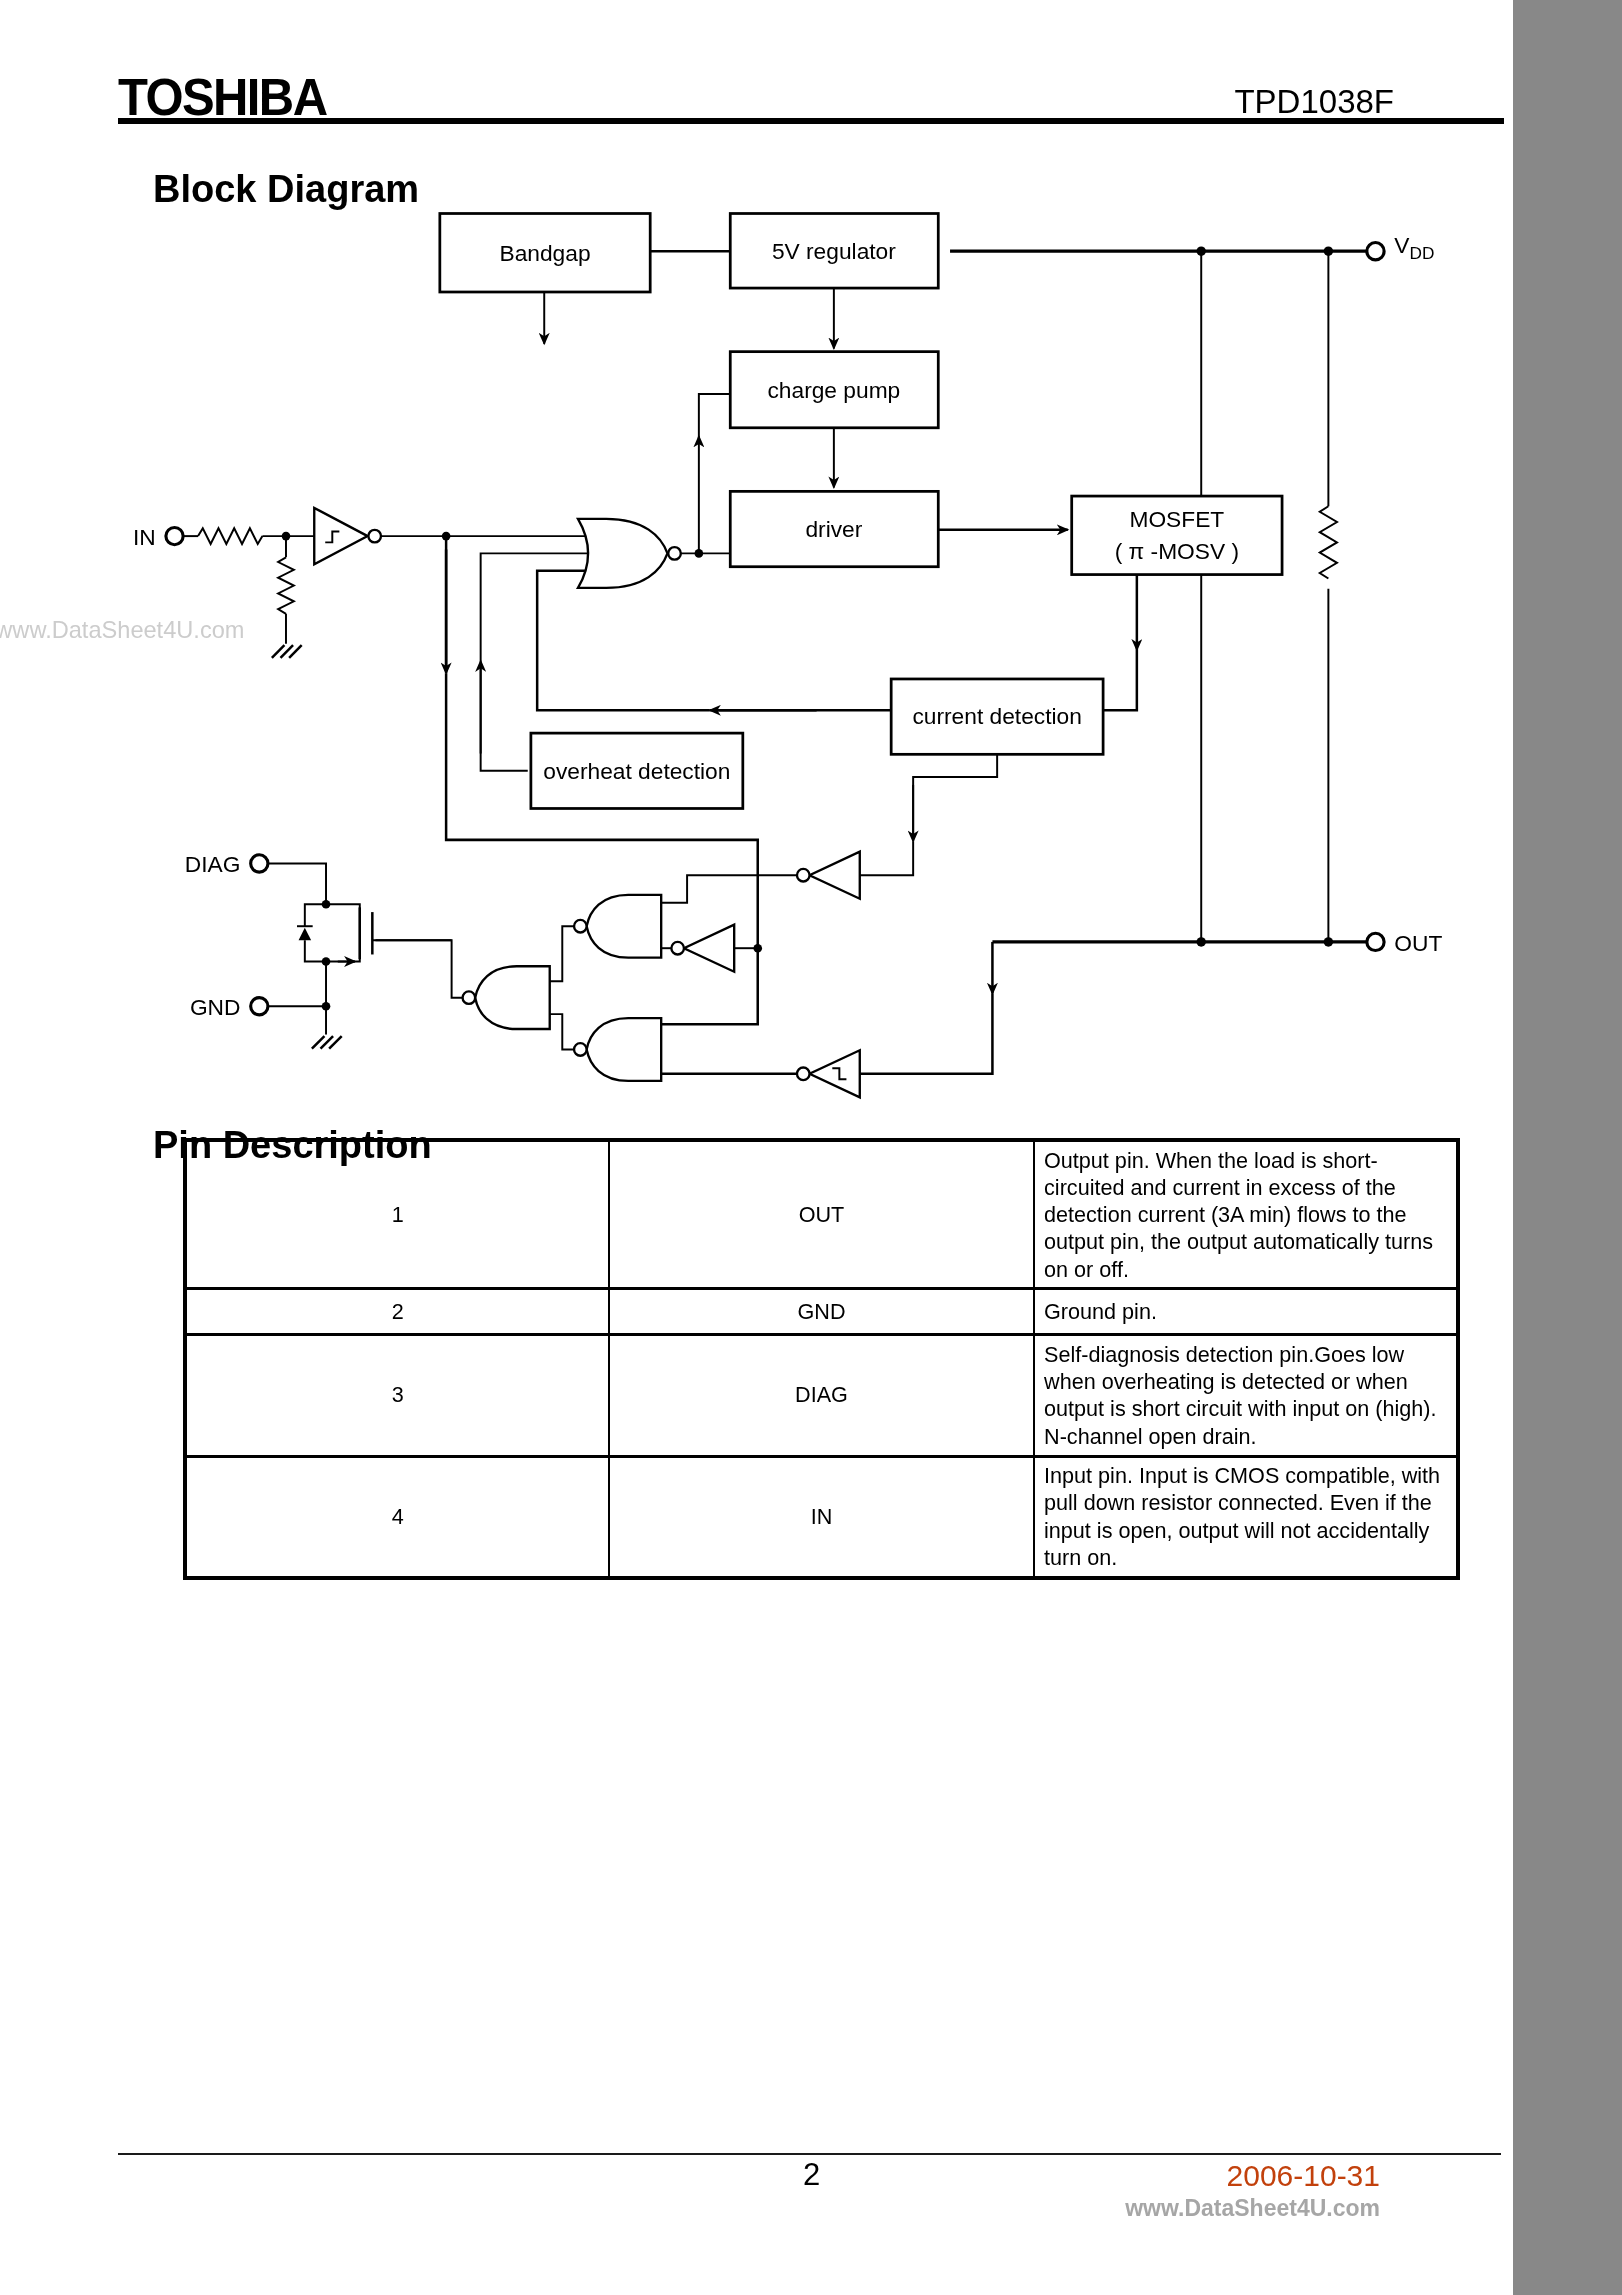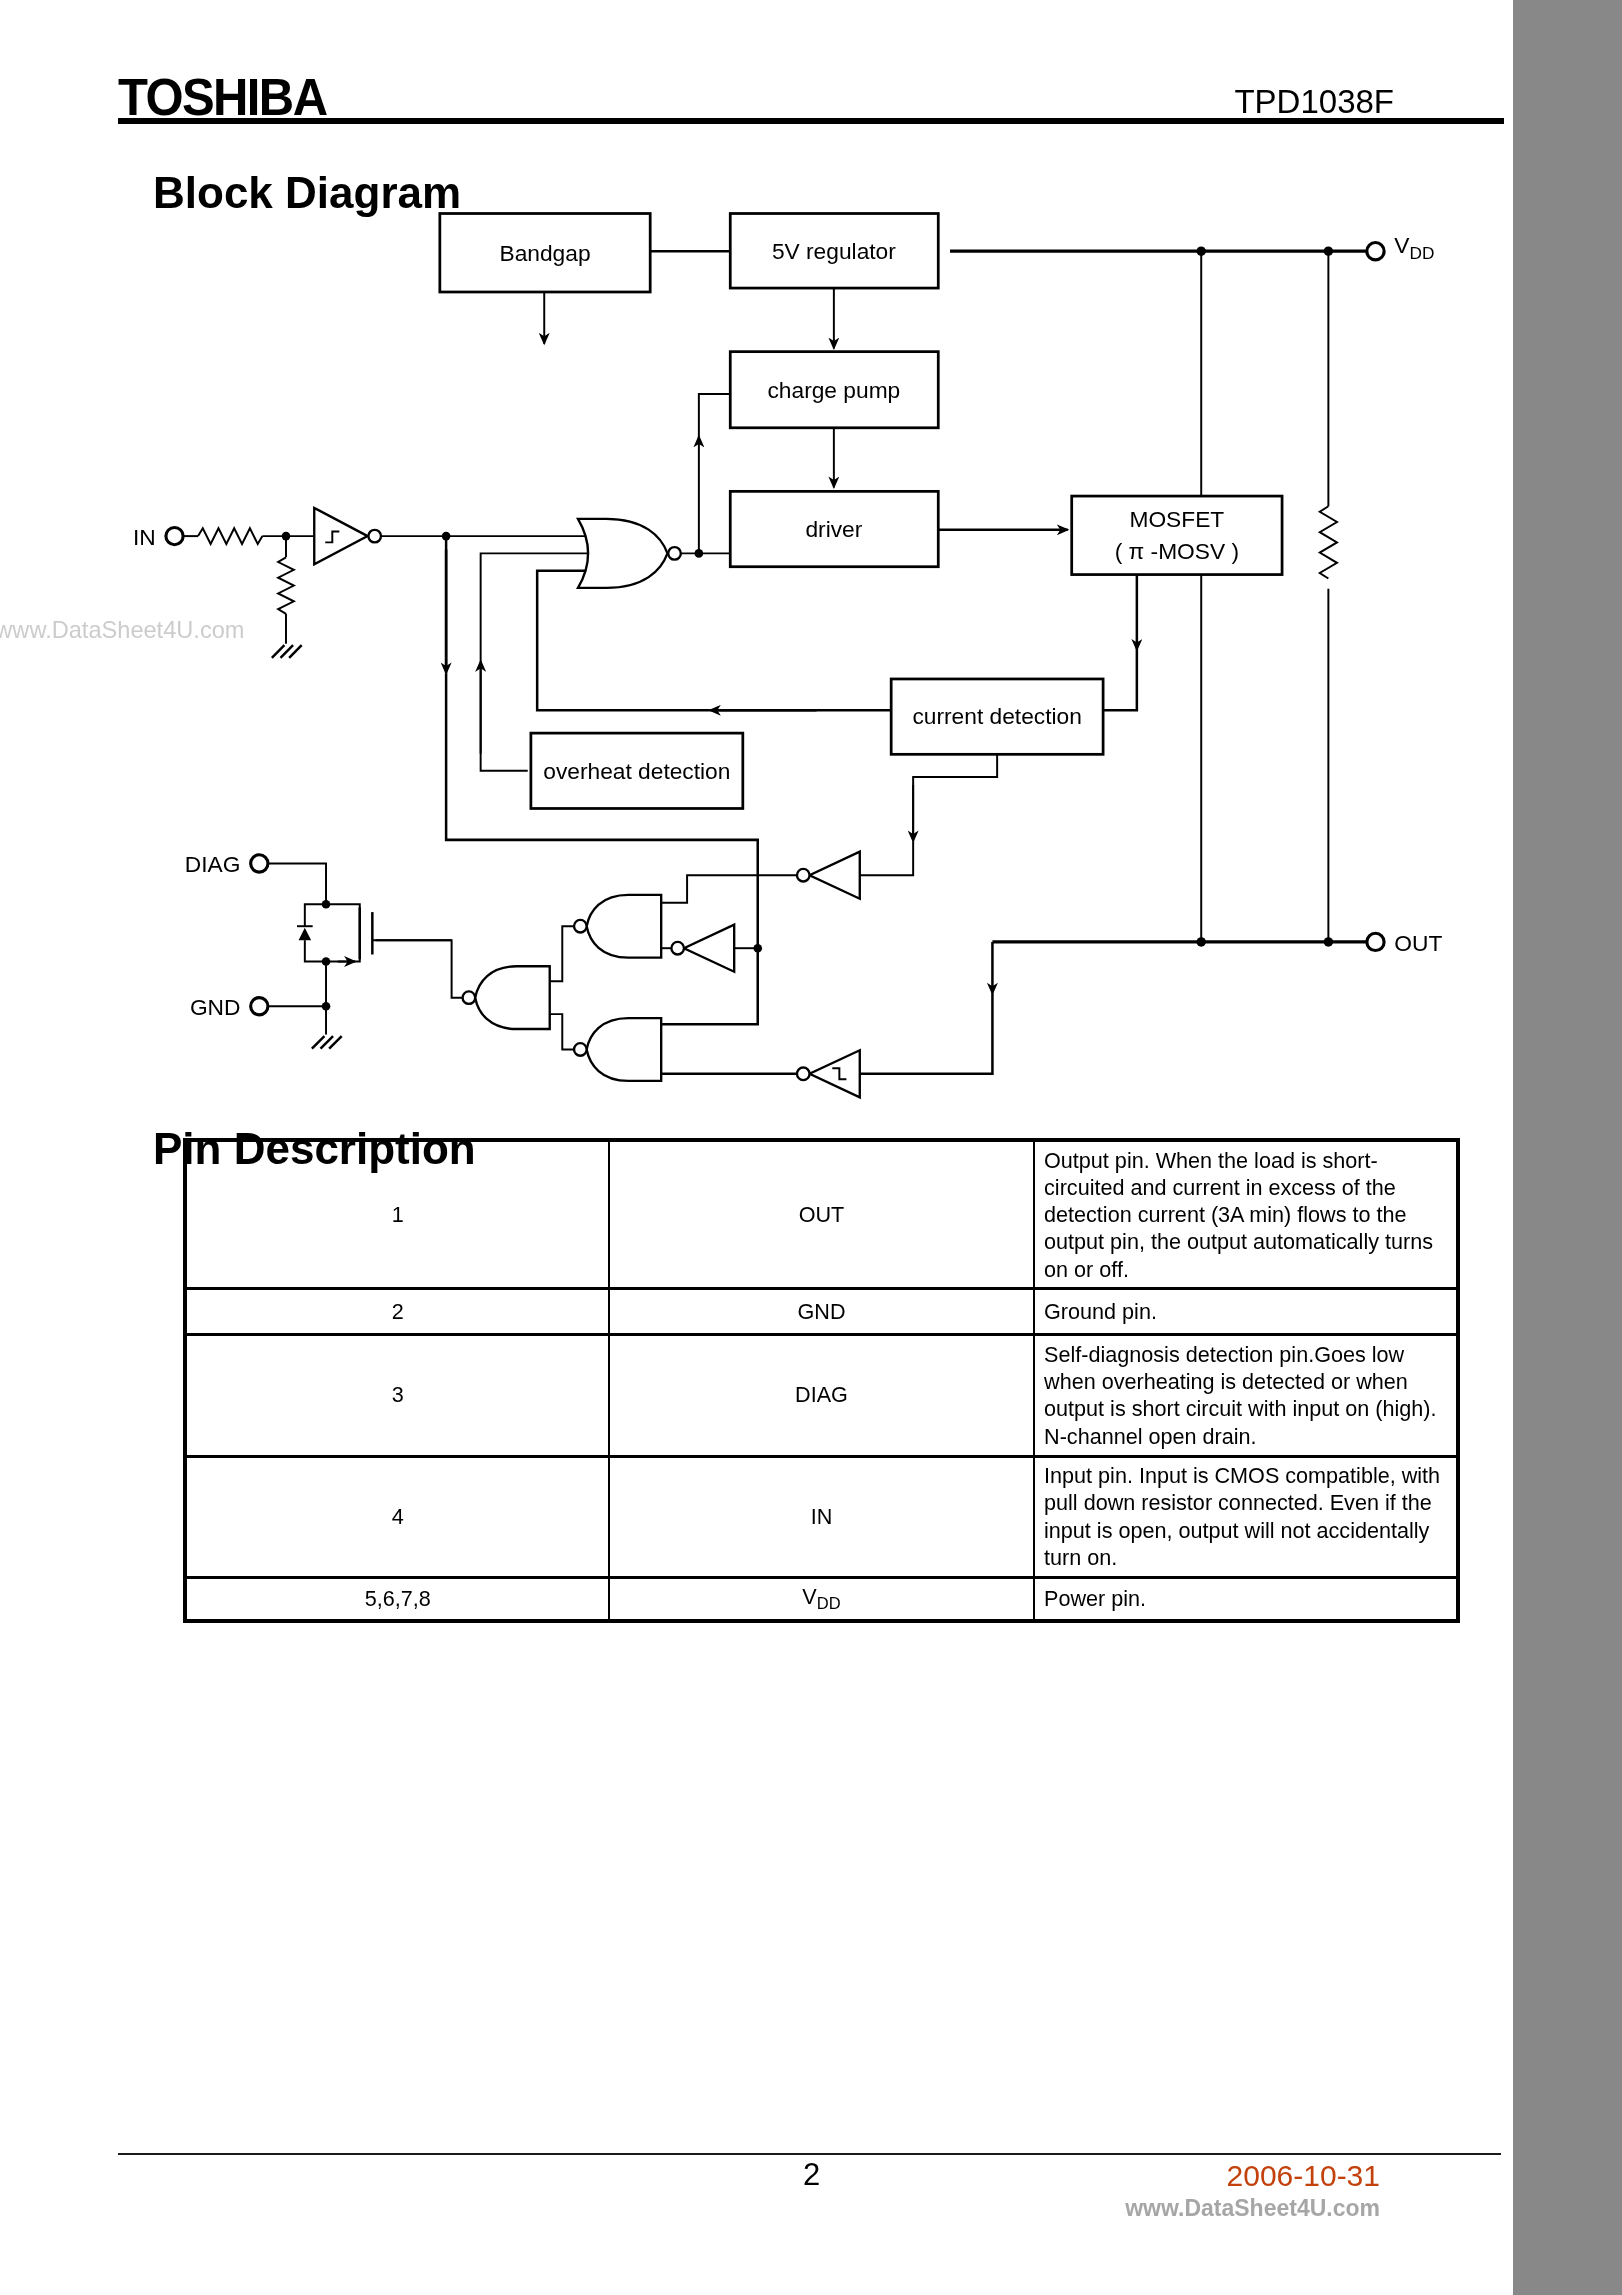--- a/index.html
+++ b/index.html
@@ -3,21 +3,21 @@
 <meta charset="utf-8">
 <style>
   html,body{margin:0;padding:0;background:#888;}
   .page{position:relative;width:1513px;height:2295px;background:#ffffff;
         font-family:"Liberation Sans",sans-serif;color:#000;overflow:hidden;}
   
   .logo{position:absolute;left:118px;top:69px;font-size:49px;font-weight:800;
         letter-spacing:-1.6px;transform:scaleY(1.05);}
   .partno{position:absolute;right:119px;top:83px;font-size:33px;font-weight:400;}
   .hrule{position:absolute;left:118px;top:118px;width:1386px;height:5.5px;background:#000;}
-  .h1{position:absolute;left:153px;font-size:44px;font-weight:700;}
+  .h1{position:absolute;left:153px;font-size:38px;font-weight:700;}
   #h-block{top:168px;}
   #h-pin{top:1124px;}
   .wm-side{position:absolute;left:-4.7px;top:617px;font-size:23.6px;color:#cccccc;}
   
   .diag{position:absolute;left:0;top:0;}
   .diag text{font-family:"Liberation Sans",sans-serif;font-size:29px;fill:#000;}
   .bx{fill:#ffffff;stroke:#000;stroke-width:3.5px;}
   .w{fill:none;stroke:#000;stroke-width:2.5px;}
   .w3{fill:none;stroke:#000;stroke-width:3.2px;}
   .w4{fill:none;stroke:#000;stroke-width:4.2px;}
@@ -276,25 +276,20 @@
     <tr style="height:63px">
       <td>3</td>
       <td><span>DIAG</span></td>
       <td class="fn">Self-diagnosis detection pin.Goes low when overheating is detected or when output is short circuit with input on (high). N-channel open drain.</td>
     </tr>
     <tr style="height:69px">
       <td>4</td>
       <td><span>IN</span></td>
       <td class="fn">Input pin. Input is CMOS compatible, with pull down resistor connected. Even if the input is open, output will not accidentally turn on.</td>
     </tr>
-    <tr style="height:44px">
-      <td>5,6,7,8</td>
-      <td><span>V</span><span class="sub">DD</span></td>
-      <td class="fn">Power pin.</td>
-    </tr>
   </tbody>
     </table>
 
   <div class="frule"></div>
   <div class="pageno">2</div>
   <div class="fdate">2006-10-31</div>
   <div class="wm-foot">www.DataSheet4U.com</div>
 
 </div>
 

